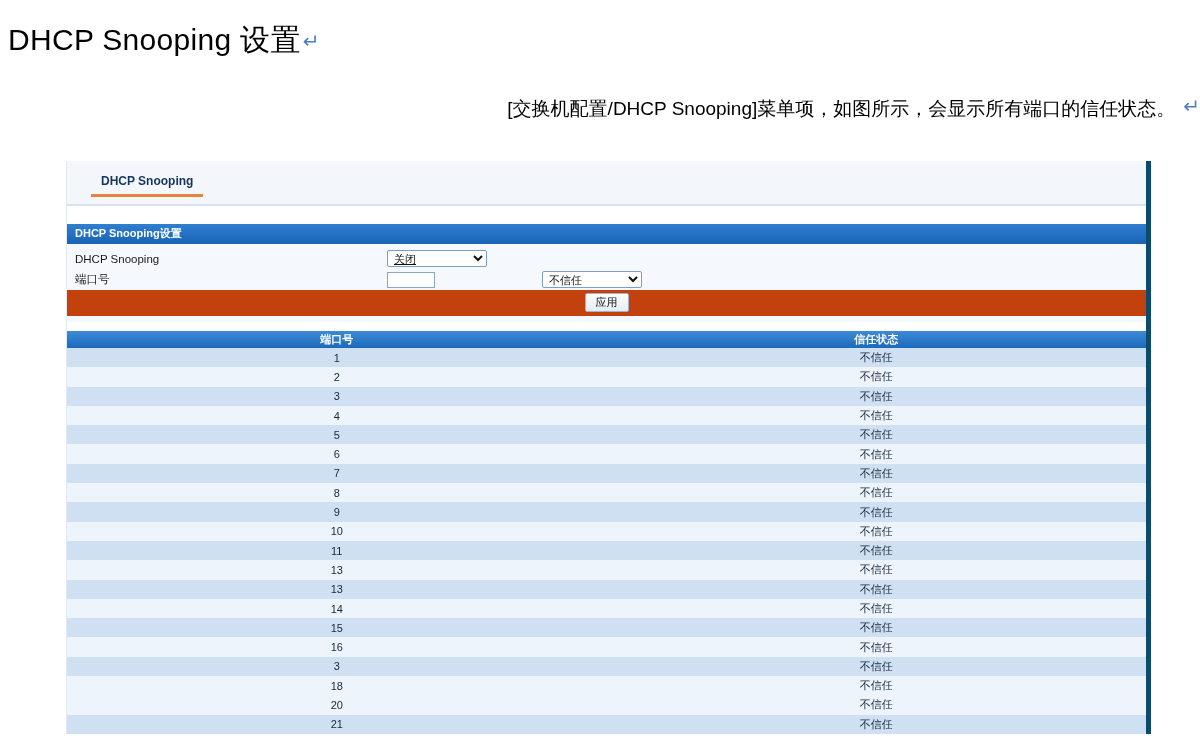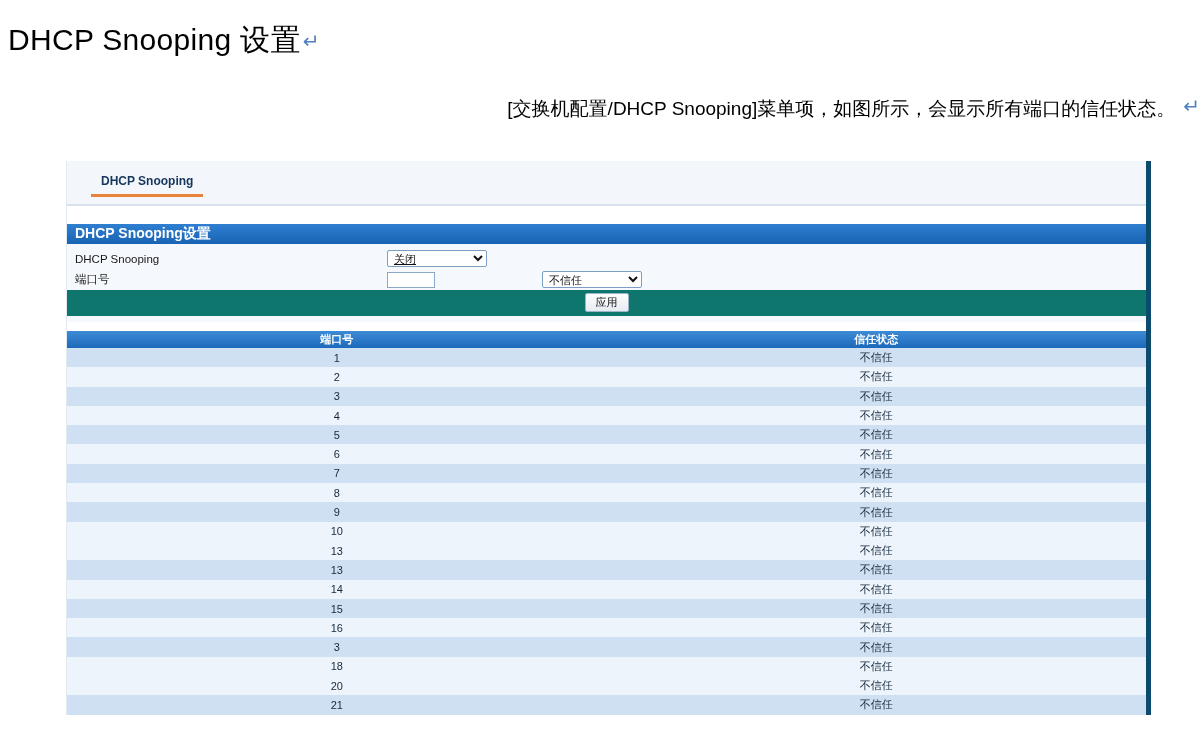--- a/index.html
+++ b/index.html
@@ -74,21 +74,21 @@
 
   .spacer-band {
     height: 18px;
     background: #ffffff;
   }
 
   .section-bar {
     background: #1f6fc4;
     background: linear-gradient(#2f7fd0, #1863b4);
     color: #ffffff;
-    font-size: 14px;
+    font-size: 11px;
     font-weight: bold;
     padding: 3px 0 4px 8px;
     height: 13px;
     line-height: 13px;
   }
 
   .form-area {
     background: #f5f8fc;
     padding: 4px 0 6px 0;
   }
@@ -126,21 +126,21 @@
     width: 42px;
     height: 14px;
     border: 1px solid #8aa8c8;
     background: #ffffff;
     padding: 0 2px;
   }
 
   .apply-row {
     text-align: center;
     padding: 2px 0 4px 0;
-    background: #0f766e;
+    background: #c2410c;
   }
   button.apply-btn {
     font-family: "Liberation Sans", sans-serif;
     font-size: 11px;
     padding: 1px 10px;
     border: 1px solid #9db4cc;
     background: linear-gradient(#fdfdfd, #e7ecf2);
     color: #111;
     border-radius: 2px;
   }
@@ -264,20 +264,24 @@
             <td>不信任</td>
           </tr>
           <tr class="odd">
             <td>9</td>
             <td>不信任</td>
           </tr>
           <tr class="even">
             <td>10</td>
             <td>不信任</td>
           </tr>
+          <tr class="odd">
+            <td>11</td>
+            <td>不信任</td>
+          </tr>
           <tr class="even">
             <td>13</td>
             <td>不信任</td>
           </tr>
           <tr class="odd">
             <td>13</td>
             <td>不信任</td>
           </tr>
           <tr class="even">
             <td>14</td>

